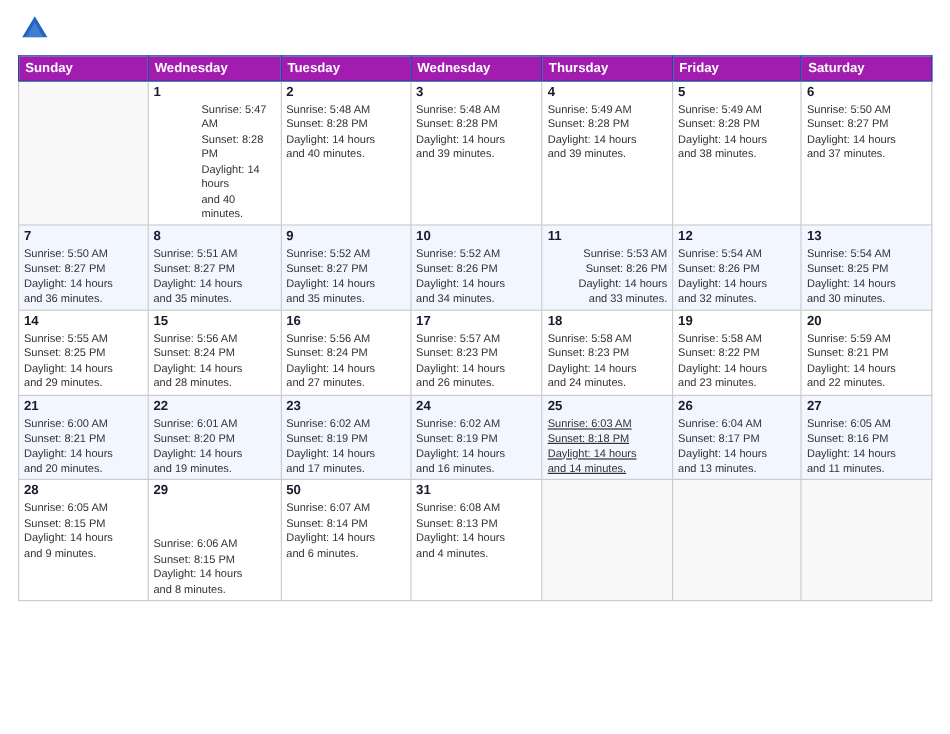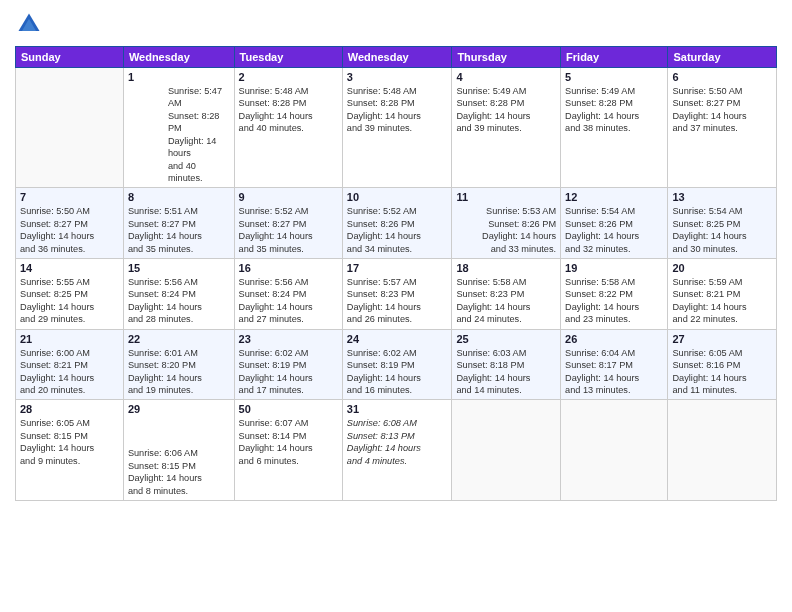--- a/index.html
+++ b/index.html
@@ -58,21 +58,21 @@
     .location {
       font-size: 14px;
       color: #444;
     }
     .calendar {
       width: 100%;
       border-collapse: collapse;
       font-size: 10px;
     }
     .calendar th {
-      background: #6d28d9;
+      background: #a21caf;
       color: #fff;
       padding: 4px 5px;
       text-align: left;
       font-size: 11px;
       font-weight: bold;
       border: 1px solid #1a4fa0;
     }
     .calendar td {
       border: 1px solid #ccc;
       vertical-align: top;
@@ -305,21 +305,21 @@
           </td>
           <td>
             <span class="day-num">24</span>
             <div class="day-info" style="white-space: pre-line;">Sunrise: 6:02 AM
 Sunset: 8:19 PM
 Daylight: 14 hours
 and 16 minutes.</div>
           </td>
           <td>
             <span class="day-num">25</span>
-            <div class="day-info" style="white-space: pre-line;">Sunrise: 6:03 AM
+            <div class="day-info" style="white-space: pre-line; text-decoration: underline;">Sunrise: 6:03 AM
 Sunset: 8:18 PM
 Daylight: 14 hours
 and 14 minutes.</div>
           </td>
           <td>
             <span class="day-num">26</span>
             <div class="day-info" style="white-space: pre-line;">Sunrise: 6:04 AM
 Sunset: 8:17 PM
 Daylight: 14 hours
 and 13 minutes.</div>
@@ -349,21 +349,21 @@
           </td>
           <td>
             <span class="day-num">50</span>
             <div class="day-info" style="white-space: pre-line;">Sunrise: 6:07 AM
 Sunset: 8:14 PM
 Daylight: 14 hours
 and 6 minutes.</div>
           </td>
           <td>
             <span class="day-num">31</span>
-            <div class="day-info" style="white-space: pre-line; font-style: italic;">Sunrise: 6:08 AM
+            <div class="day-info" style="white-space: pre-line;">Sunrise: 6:08 AM
 Sunset: 8:13 PM
 Daylight: 14 hours
 and 4 minutes.</div>
           </td>
           <td class="empty"></td>
           <td class="empty"></td>
           <td class="empty"></td>
         </tr>
       </tbody>
   </table>

